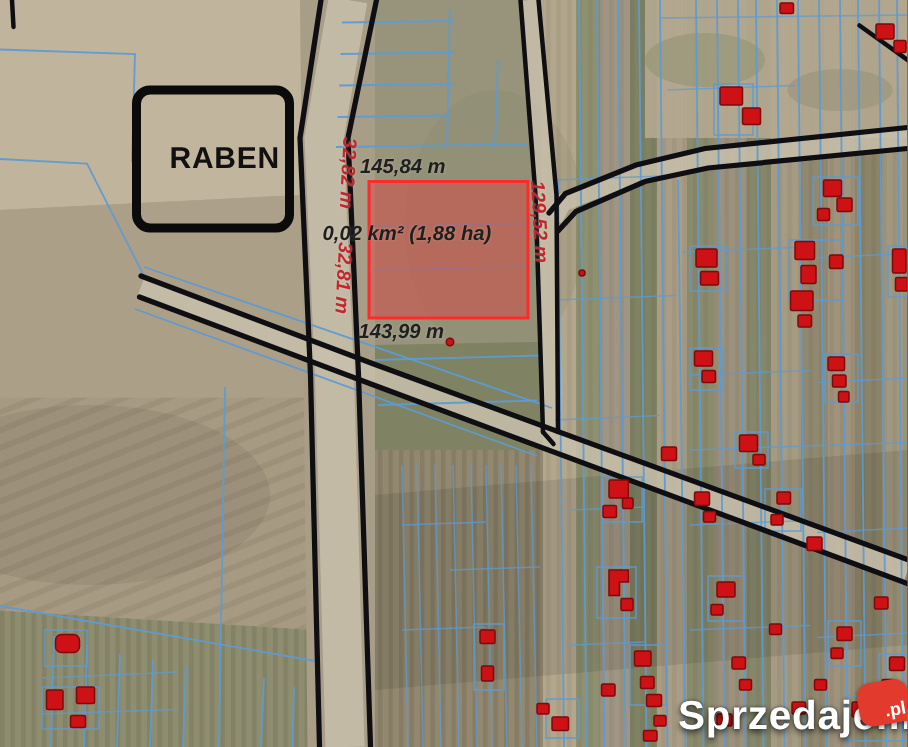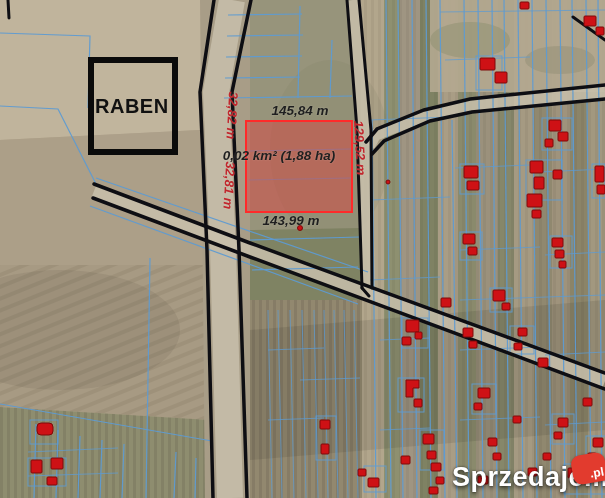--- a/index.html
+++ b/index.html
@@ -9,26 +9,26 @@
   .bl{stroke:var(--cadastral-line,#5e9bd2);fill:none;stroke-width:1.2;opacity:.95;}
   .blf{stroke:var(--cadastral-line,#5e9bd2);fill:none;stroke-width:1;opacity:.75;}
   .road{stroke:var(--road-line,#0e0e13);fill:none;stroke-linecap:round;}
   .pale{fill:none;stroke:#c8bfab;opacity:.85;}
   .bld{fill:var(--building-fill,#ce1115);stroke:#7e0a0a;stroke-width:1;}
   .parcel-rect{fill:var(--parcel-fill,#e03c3c);fill-opacity:.45;
                stroke:var(--parcel-outline,#ff2a2a);stroke-width:2;}
   .lbl{position:absolute;font-weight:bold;font-style:italic;font-size:13.5px;
        color:var(--parcel-label,#1f1f1f);white-space:nowrap;
        text-shadow:0 0 2px rgba(255,255,255,.25);}
-  .lbl.center{text-align:center;}
+  .lbl.center{text-align:left;}
   .lbl.side{color:var(--parcel-side-label,#c1272d);font-size:13px;
             transform-origin:0 0;}
   #raben-box{position:absolute;left:88px;top:57px;width:78px;height:86px;
-             border:6px solid #0b0b0b;border-radius:0;display:flex;
-             align-items:center;background:rgba(255,255,255,0.02);}
+             border:6px solid #0b0b0b;border-radius:12px;display:flex;
+             align-items:center;background:rgba(255,255,255,0.02);padding-left:18px;}
   #raben-box span{font-size:20px;font-weight:800;color:#111;letter-spacing:.5px;
                   margin-left:1px;font-style:normal;}
   #watermark{position:absolute;left:452px;top:462px;display:flex;align-items:flex-start;}
   #wm-text{font-size:27px;font-weight:bold;color:#fff;letter-spacing:.5px;
            text-shadow:0 2px 4px rgba(0,0,0,.65),0 0 2px rgba(0,0,0,.5);}
   #wm-logo{position:absolute;left:120px;top:-8px;width:34px;height:29px;
            background:var(--watermark-logo,#e23b2e);border-radius:9px 9px 2px 9px;
            transform:rotate(-10deg);box-shadow:0 1px 3px rgba(0,0,0,.5);
            display:flex;align-items:flex-end;justify-content:flex-end;}
   #wm-logo span{color:#fff;font-size:12px;font-weight:bold;margin:0 3px 2px 0;}
@@ -270,21 +270,21 @@
         <circle class="bld" cx="300" cy="228" r="2.5"></circle>
     </g>
 
     <g>
       <rect class="parcel-rect" x="246" y="121" width="106" height="91"></rect>
     </g>
   </svg>
 
   <div class="lbl center" style="left:240px;top:103px;width:120px;">145,84 m</div>
 
-  <div class="lbl center" style="left:198px;top:148px;width:162px;">0,02 km² (1,88 ha)</div>
+  <div class="lbl center" style="left:215px;top:148px;width:162px;">0,02 km² (1,88 ha)</div>
 
   <div class="lbl center" style="left:239px;top:213px;width:104px;">143,99 m</div>
 
   <div class="lbl side" style="left:241px;top:92px;transform:rotate(93deg);">32,82 m</div>
 
   <div class="lbl side" style="left:238px;top:162px;transform:rotate(93deg);">32,81 m</div>
 
   <div class="lbl side" style="left:366px;top:120px;transform:rotate(87deg);">129,52 m</div>
 
   <div id="raben-box">

